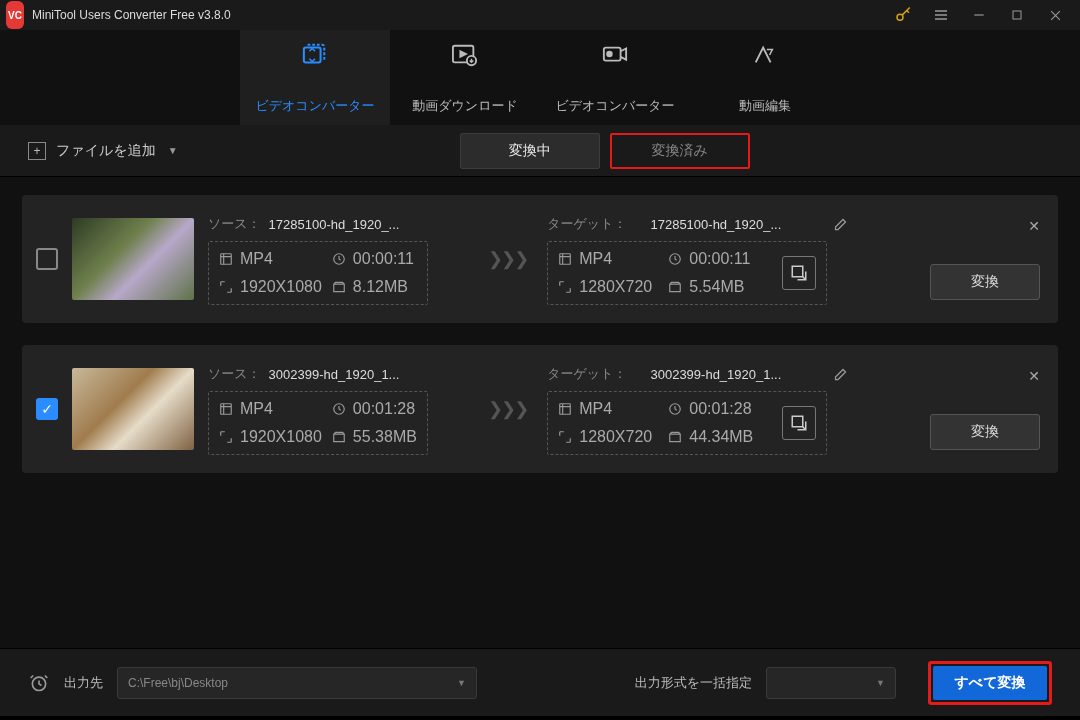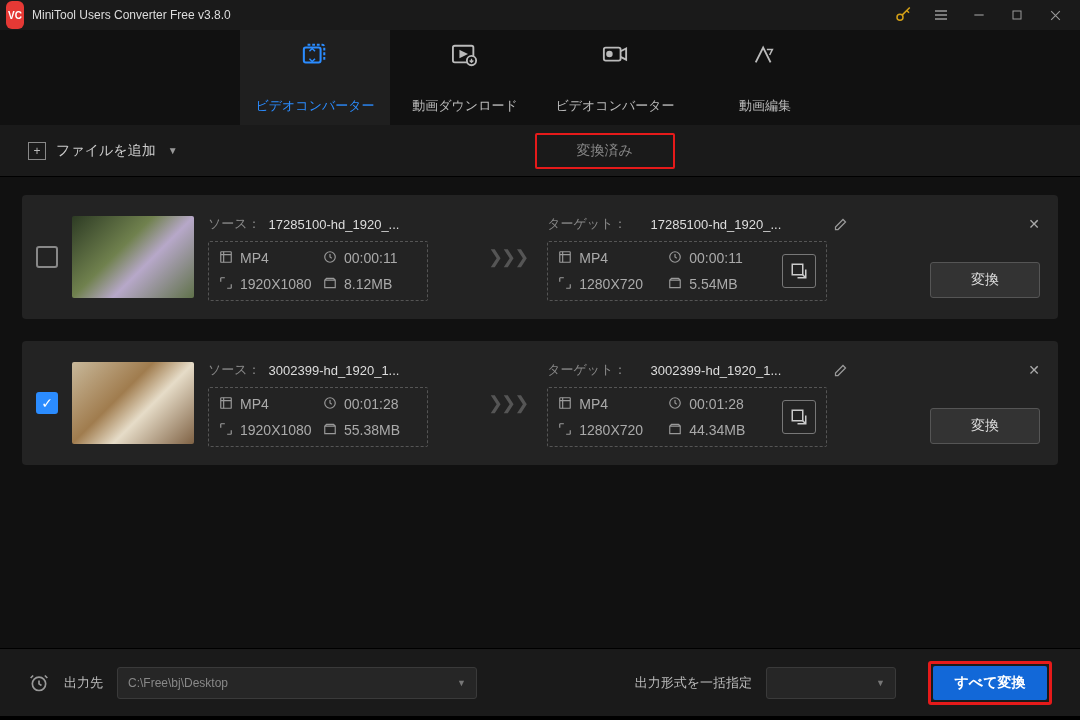--- a/index.html
+++ b/index.html
@@ -37,21 +37,21 @@
   .chk.checked { background: #2b8cff; border-color: #2b8cff; color: #fff; font-size: 14px; }
   .thumb { width: 122px; height: 82px; background: #333; border-radius: 2px; overflow: hidden; }
   .thumb.t1 { background: linear-gradient(135deg, #2d3b24 0%, #70814e 40%, #b7a8c9 60%, #60724a 100%); }
   .thumb.t2 { background: linear-gradient(135deg, #c8b89a 0%, #a07c4e 40%, #e6dcc8 60%, #7f6244 100%); }
 
   .block { display: flex; flex-direction: column; gap: 6px; width: 260px; }
   .block .frow { display: flex; align-items: center; gap: 8px; font-size: 13px; color: #ccc; height: 22px; }
   .block .label { color: #888; }
   .block .fname { color: #ddd; max-width: 160px; white-space: nowrap; overflow: hidden; text-overflow: ellipsis; }
   .meta-box { border: 1px dashed #555; border-radius: 2px; padding: 8px 10px; display: grid; grid-template-columns: 1fr 1fr; row-gap: 10px; column-gap: 10px; width: 220px; }
-  .meta-item { display: flex; gap: 7px; font-size: 14px; color: #aaa; }
+  .meta-item { display: flex; align-items: center; gap: 7px; font-size: 16px; color: #aaa; }
   .meta-item .mi { width: 14px; height: 14px; display: inline-flex; align-items: center; justify-content: center; }
   .meta-box.target { width: 280px; grid-template-columns: 1fr 1fr auto; }
   .expand-btn { grid-row: 1 / span 2; grid-column: 3; width: 34px; height: 34px; border: 1px solid #777; border-radius: 3px; align-self: center; display: flex; align-items: center; justify-content: center; margin-left:4px;}
   .arrows { color: #555; font-size: 18px; letter-spacing: -2px; margin: 0 6px; }
 
   .target-hdr { display: flex; align-items: center; gap: 24px; font-size: 13px; color: #ccc; height: 22px; }
   .edit-icon { width: 18px; height: 18px; display: flex; align-items: center; justify-content: center; color: #999; margin-left: auto; margin-right: 8px;}
 
   .right-col { margin-left: auto; display: flex; flex-direction: column; align-items: flex-end; gap: 24px; height: 82px; justify-content: space-between; }
   .close-x { color: #aaa; font-size: 14px; }
@@ -148,20 +148,21 @@
   </div>
 </div>
 
 <div class="toolbar">
   <div class="add-file">
     <span class="plus-box">+</span>
     <span>ファイルを追加</span>
     <span class="caret">▼</span>
   </div>
   <div class="center">
+    <div class="pill converting">変換中</div>
     <div class="pill done">変換済み</div>
   </div>
 </div>
 
 <div class="list">
 
   <div class="card">
     <div class="chk"></div>
     <div class="thumb t1"></div>
 

